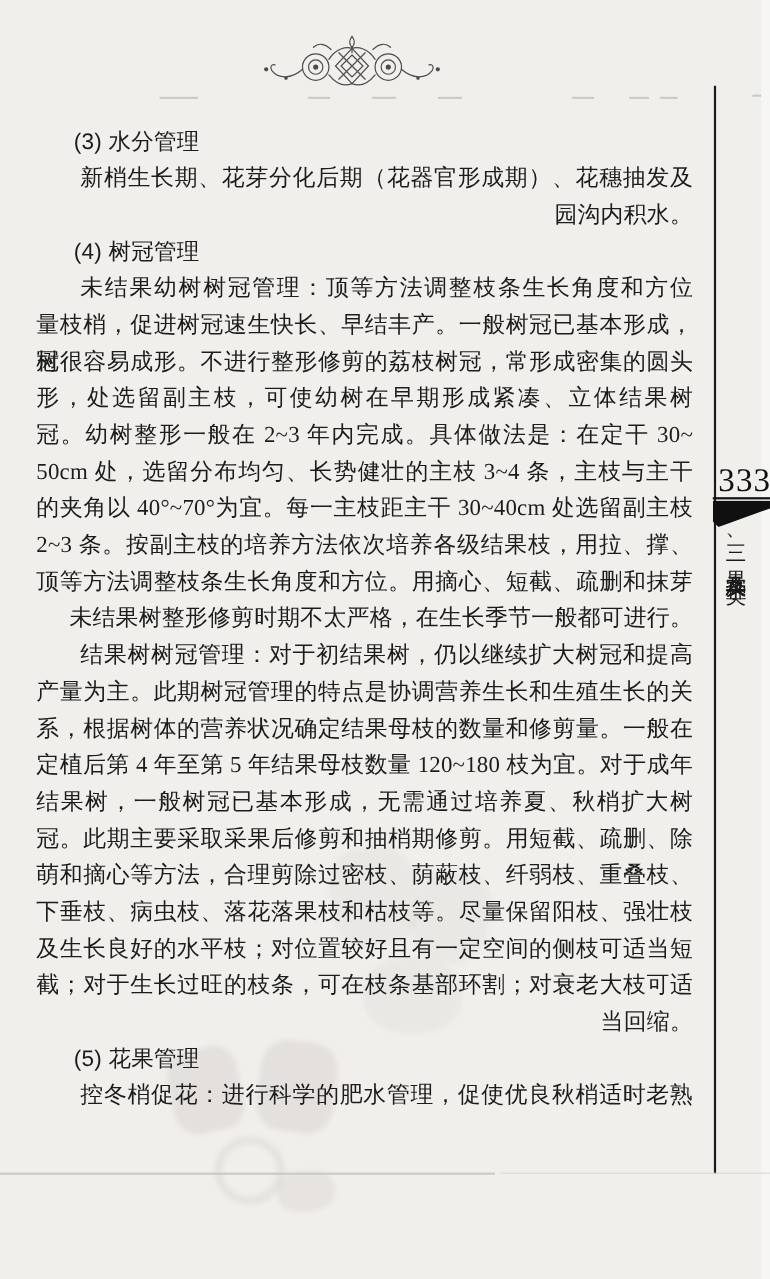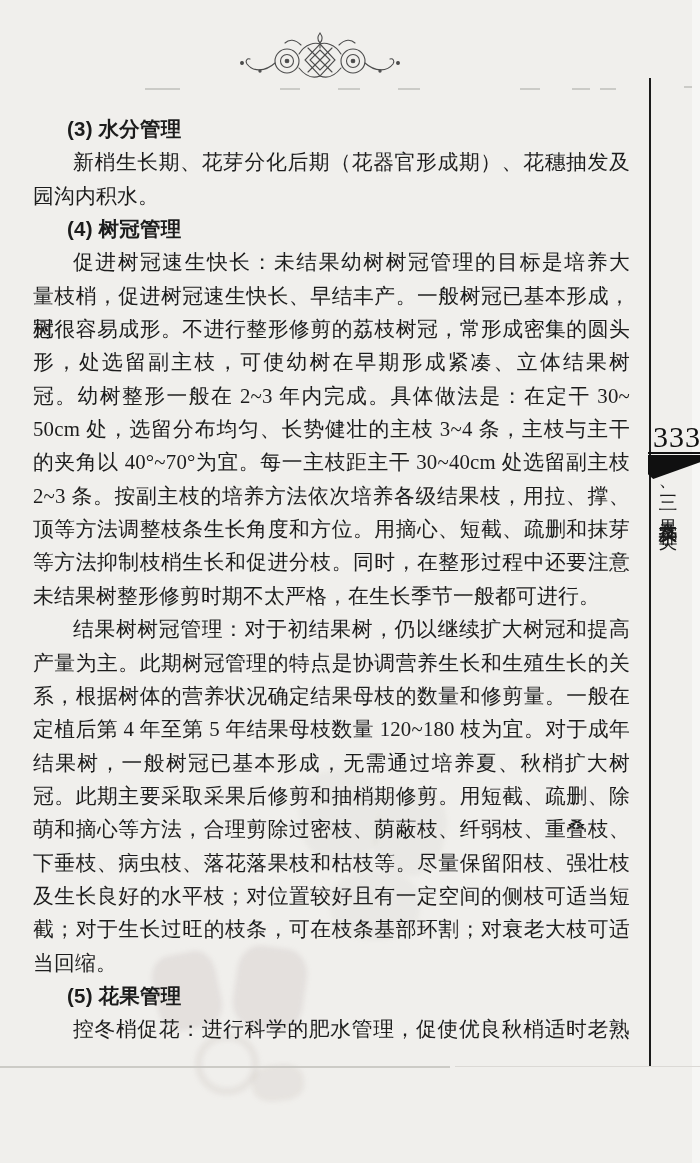--- a/index.html
+++ b/index.html
@@ -5,27 +5,27 @@
   html,body{margin:0;padding:0;}
   body{
     width:700px;height:1163px;position:relative;overflow:hidden;
     background:#f0efec;color:#1c1c1c;
     font-family:"Liberation Serif","DejaVu Serif",serif;
   }
   
   .text-block{position:absolute;left:33px;top:112px;width:597px;}
   .line{
     font-size:20.8px;line-height:33.35px;height:33.35px;
-    letter-spacing:0.2px;text-align:left;white-space:normal;
+    letter-spacing:0.2px;text-align:right;white-space:normal;
   }
   .line.j{text-align:justify;text-align-last:justify;}
   .line.first{text-indent:40px;}
   .line.heading{
     font-family:"Liberation Sans","DejaVu Sans",sans-serif;
-    font-weight:bold;padding-left:34px;font-size:20.5px;
+    font-weight:normal;padding-left:34px;font-size:20.5px;
     text-align:left;text-align-last:left;
   }
   
   .divider{position:absolute;left:649px;top:78px;width:2px;height:989px;background:#1b1b1b;}
   .page-num{position:absolute;left:653px;top:420px;width:46px;font-size:30px;letter-spacing:1px;color:#111;}
   .tab-rule{position:absolute;left:648px;top:452px;width:54px;height:2px;background:#111;}
   .tab-wedge{position:absolute;left:648px;top:455px;width:52px;height:24px;
     background:#101010;
     clip-path:polygon(0 0,100% 0,100% 30%,10% 100%,0 80%);}
   .side-tab{
@@ -93,30 +93,29 @@
   <div class="blob" style="left:95px;top:2px;width:70px;height:82px;border-radius:32%;transform:rotate(8deg);"></div>
   <div class="blob" style="left:55px;top:88px;width:64px;height:62px;border-radius:50%;background:transparent;border:7px solid rgba(150,126,120,0.11);box-sizing:border-box;"></div>
   <div class="blob" style="left:112px;top:120px;width:52px;height:36px;border-radius:40%;background:rgba(150,126,120,0.10);transform:rotate(-6deg);"></div>
 </div>
 
 <div class="text-block">
     <div class="line heading">(3) 水分管理</div>
     <div class="line first j">新梢生长期、花芽分化后期（花器官形成期）、花穗抽发及</div>
     <div class="line cont">园沟内积水。</div>
     <div class="line heading">(4) 树冠管理</div>
-    <div class="line first j">促进树冠速生快长：未结果幼树树冠管理的目标是培养大</div>
+    <div class="line first j">未结果幼树树冠管理：顶等方法调整枝条生长角度和方位</div>
     <div class="line cont j">量枝梢，促进树冠速生快长、早结丰产。一般树冠已基本形成，树</div>
     <div class="line cont j">冠很容易成形。不进行整形修剪的荔枝树冠，常形成密集的圆头</div>
     <div class="line cont j">形，处选留副主枝，可使幼树在早期形成紧凑、立体结果树</div>
     <div class="line cont j">冠。幼树整形一般在 2~3 年内完成。具体做法是：在定干 30~</div>
     <div class="line cont j">50cm 处，选留分布均匀、长势健壮的主枝 3~4 条，主枝与主干</div>
     <div class="line cont j">的夹角以 40°~70°为宜。每一主枝距主干 30~40cm 处选留副主枝</div>
     <div class="line cont j">2~3 条。按副主枝的培养方法依次培养各级结果枝，用拉、撑、</div>
     <div class="line cont j">顶等方法调整枝条生长角度和方位。用摘心、短截、疏删和抹芽</div>
-    <div class="line cont j">等方法抑制枝梢生长和促进分枝。同时，在整形过程中还要注意</div>
     <div class="line cont">未结果树整形修剪时期不太严格，在生长季节一般都可进行。</div>
     <div class="line first j">结果树树冠管理：对于初结果树，仍以继续扩大树冠和提高</div>
     <div class="line cont j">产量为主。此期树冠管理的特点是协调营养生长和生殖生长的关</div>
     <div class="line cont j">系，根据树体的营养状况确定结果母枝的数量和修剪量。一般在</div>
     <div class="line cont j">定植后第 4 年至第 5 年结果母枝数量 120~180 枝为宜。对于成年</div>
     <div class="line cont j">结果树，一般树冠已基本形成，无需通过培养夏、秋梢扩大树</div>
     <div class="line cont j">冠。此期主要采取采果后修剪和抽梢期修剪。用短截、疏删、除</div>
     <div class="line cont j">萌和摘心等方法，合理剪除过密枝、荫蔽枝、纤弱枝、重叠枝、</div>
     <div class="line cont j">下垂枝、病虫枝、落花落果枝和枯枝等。尽量保留阳枝、强壮枝</div>
     <div class="line cont j">及生长良好的水平枝；对位置较好且有一定空间的侧枝可适当短</div>

